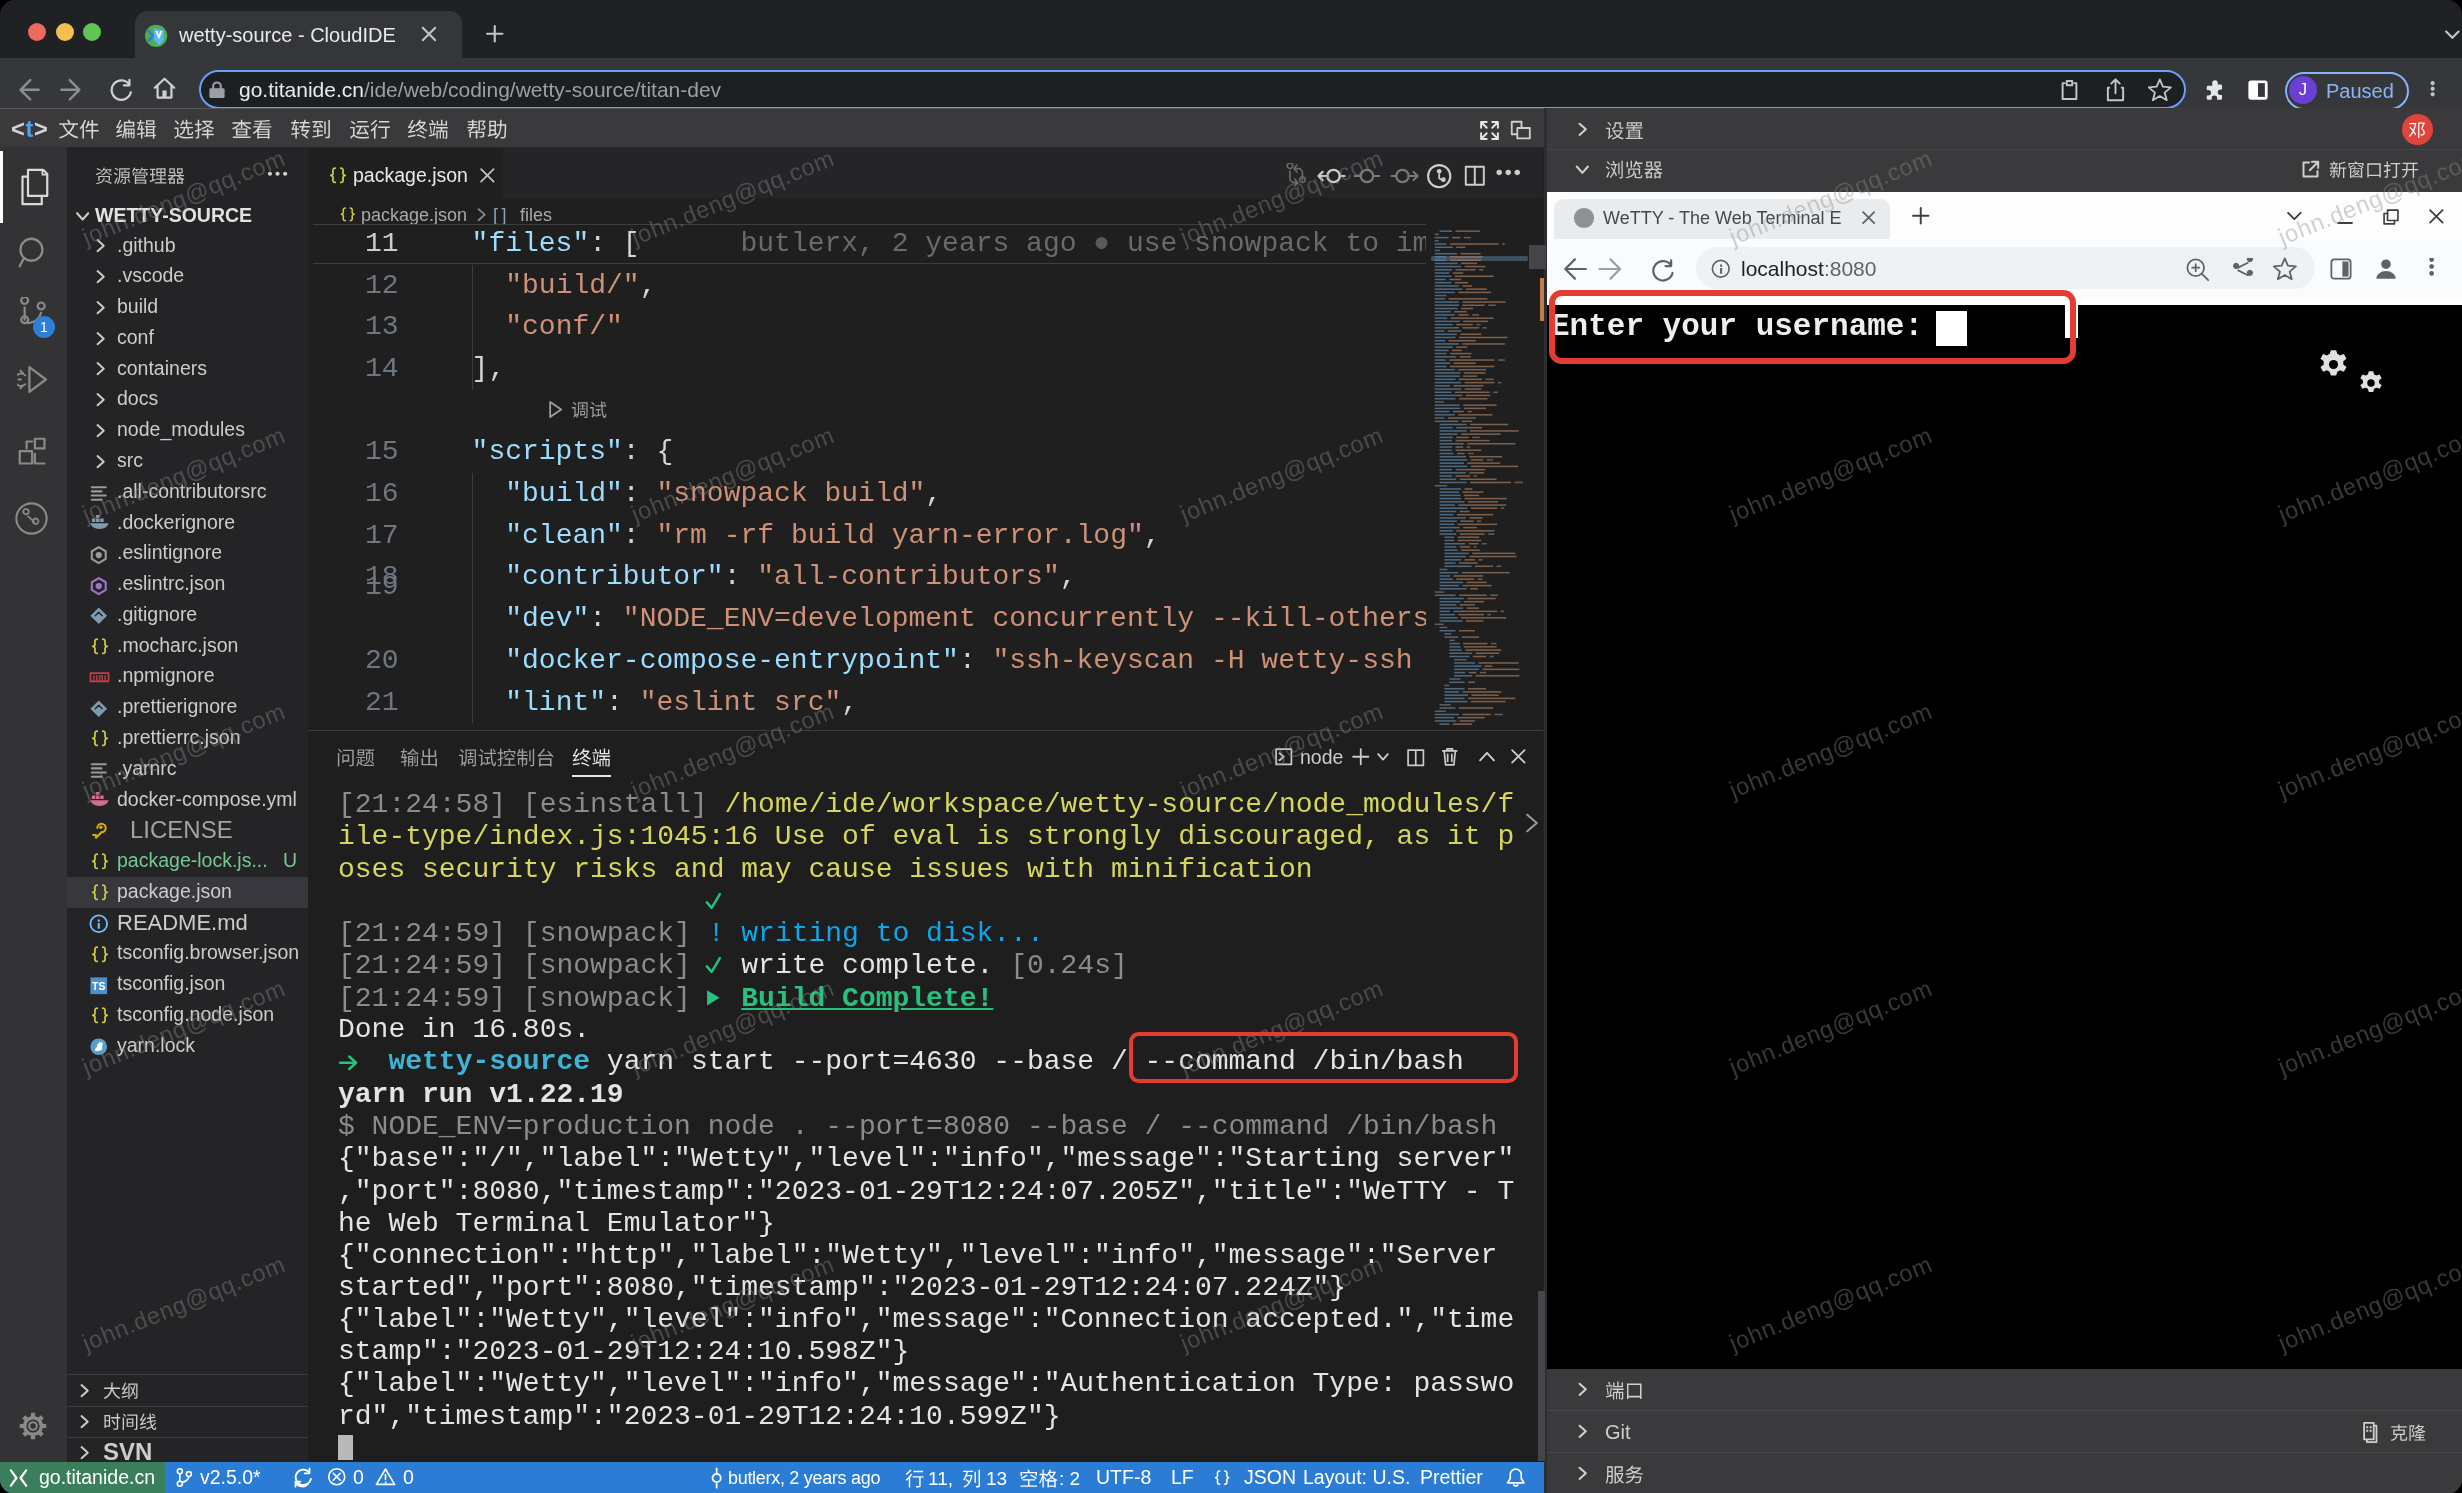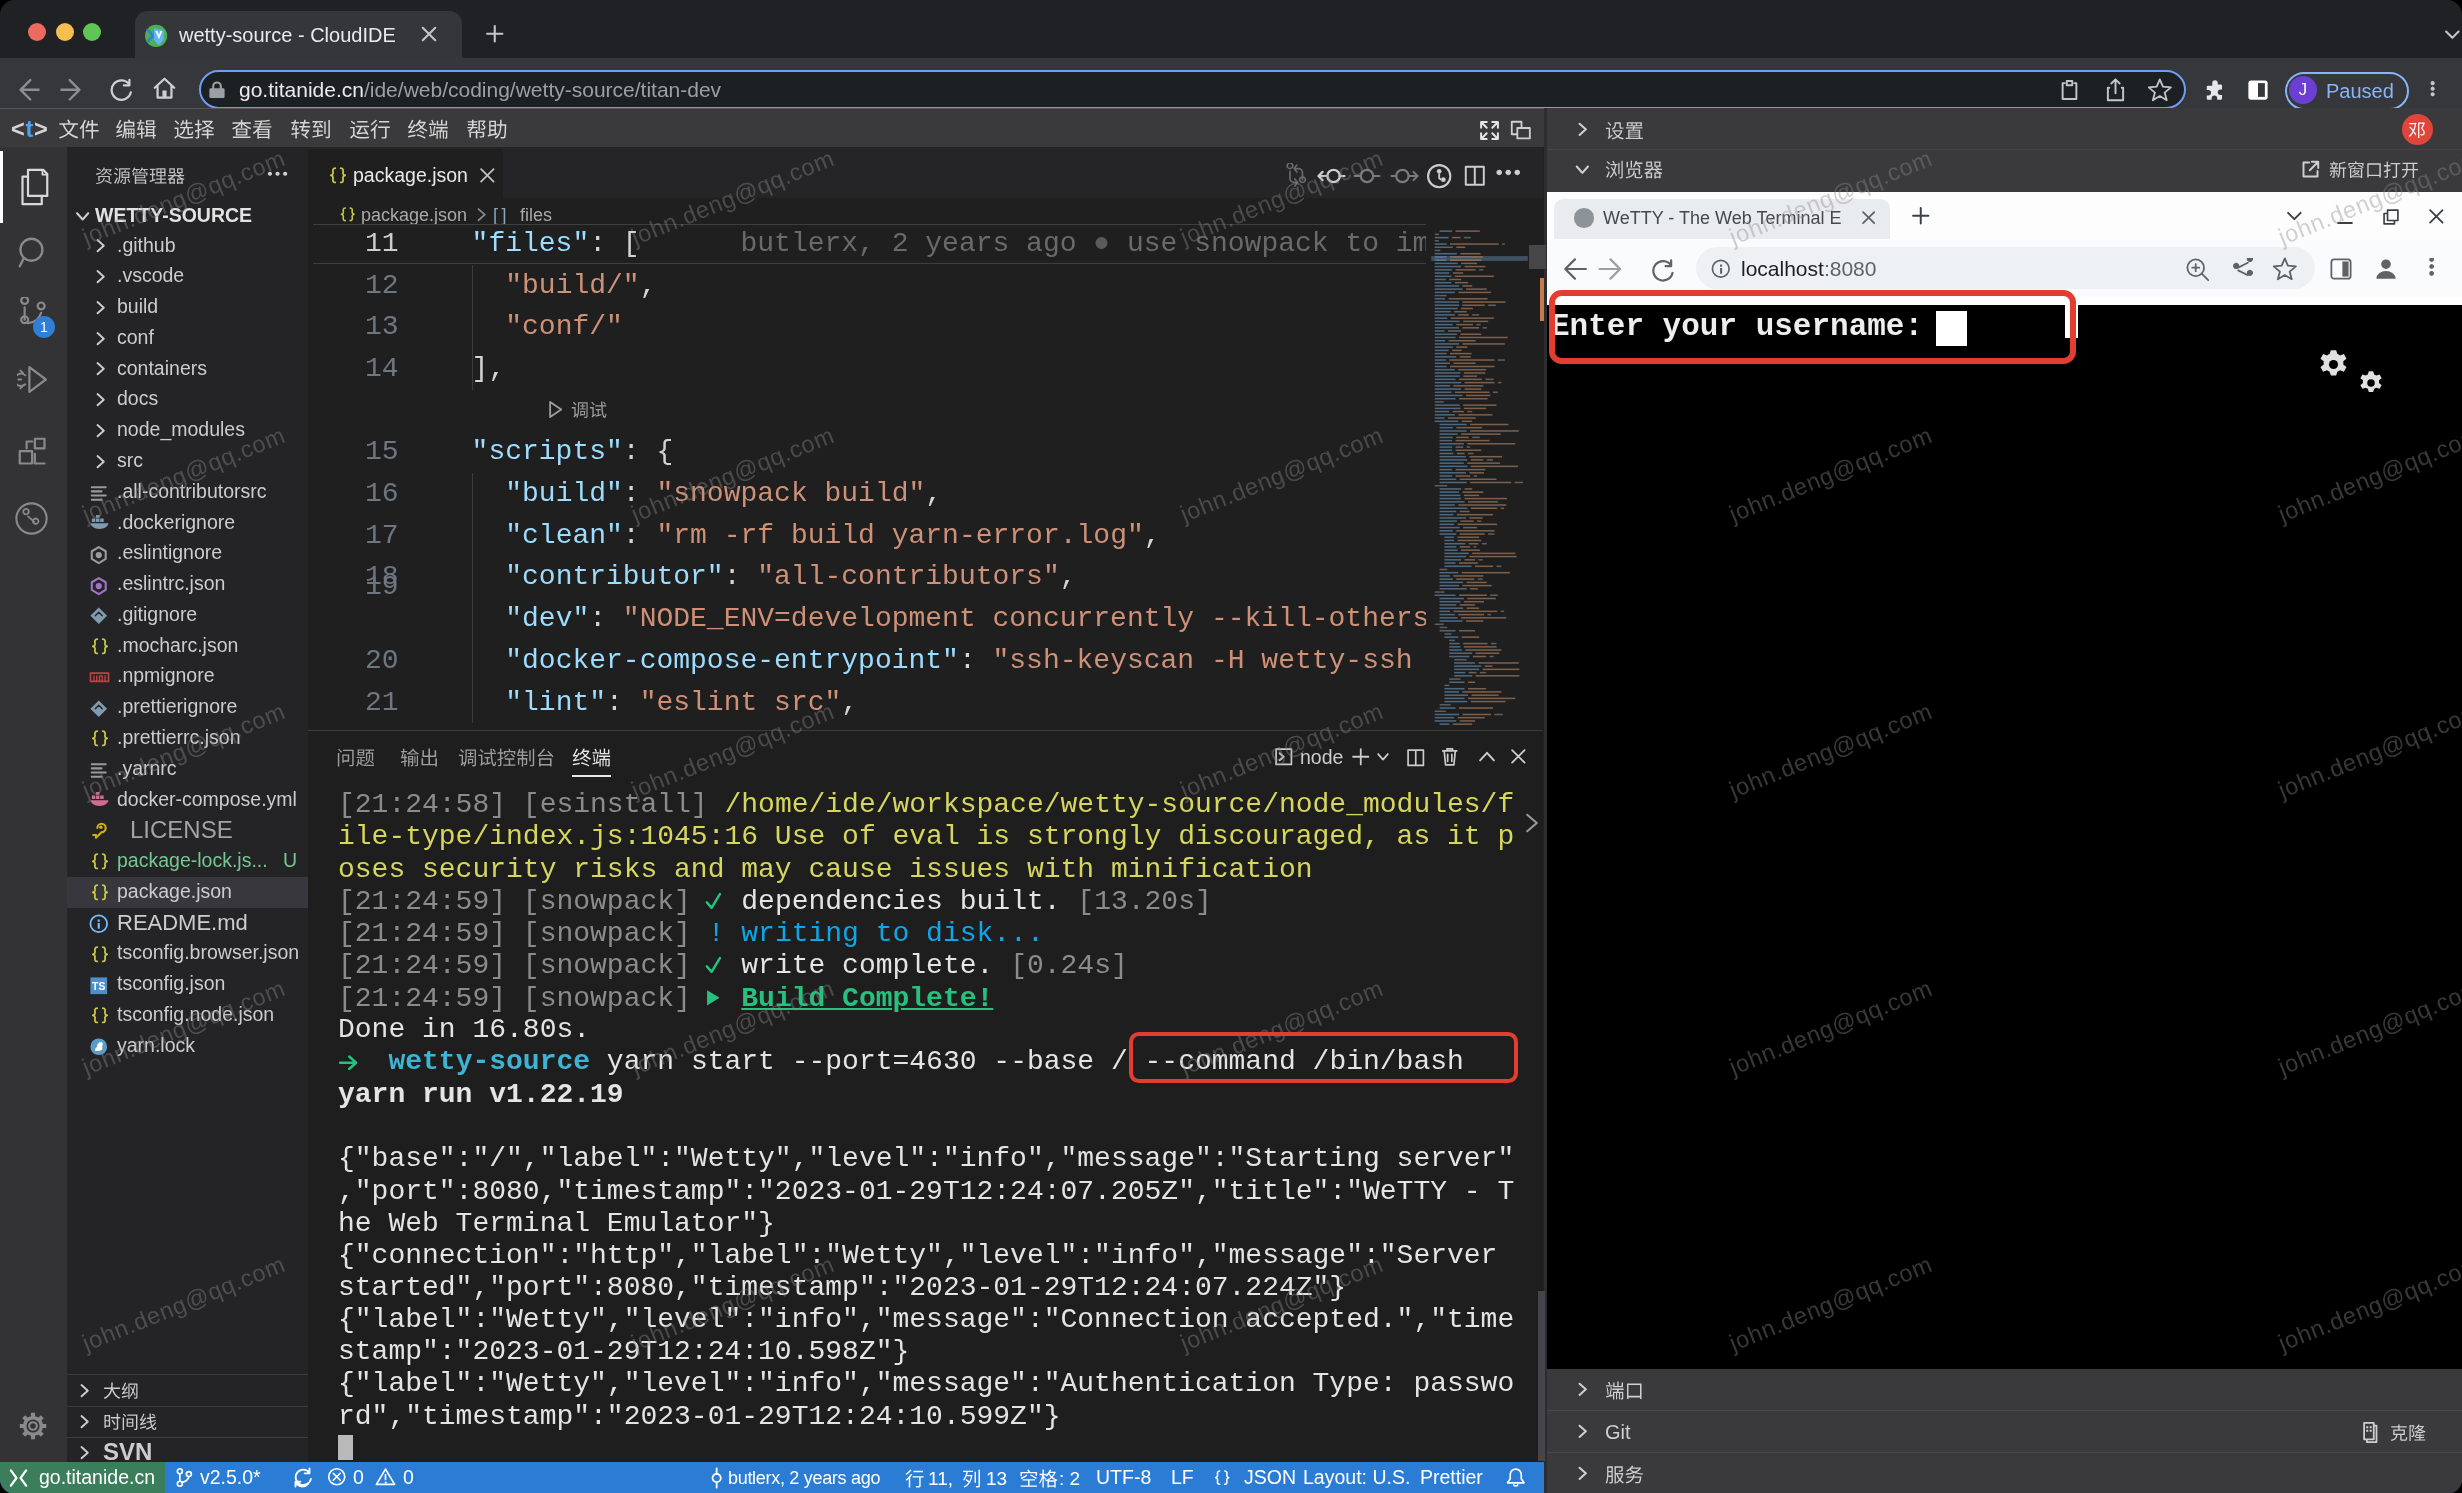--- a/index.html
+++ b/index.html
@@ -870,27 +870,27 @@
     </svg>
 <svg class="ab" style="left:1478px;top:750px" width="18" height="12.5" viewBox="0 0 26 18">
       <path d="M3 15 L13 4 L23 15" stroke="#cccccc" stroke-width="2.8" stroke-linecap="round" stroke-linejoin="round" fill="none"></path>
     </svg>
 <svg class="ab" style="left:1510px;top:748px" width="16.7" height="16.7" viewBox="0 0 24 24">
       <path d="M3 3 L21 21 M21 3 L3 21" stroke="#cccccc" stroke-width="2.6" stroke-linecap="round" stroke-linejoin="round" fill="none"></path>
     </svg>
 <div class="ab tl" style="left:338px;top:791px;font-family:'Liberation Mono',monospace;font-size:28px;line-height:28px"><span style="color:#8b8b8b;">[21:24:58] [esinstall] </span><span style="color:#d6d65e;">/home/ide/workspace/wetty-source/node_modules/f</span></div>
 <div class="ab tl" style="left:338px;top:823px;font-family:'Liberation Mono',monospace;font-size:28px;line-height:28px"><span style="color:#d6d65e;">ile-type/index.js:1045:16 Use of eval is strongly discouraged, as it p</span></div>
 <div class="ab tl" style="left:338px;top:856px;font-family:'Liberation Mono',monospace;font-size:28px;line-height:28px"><span style="color:#d6d65e;">oses security risks and may cause issues with minification</span></div>
-<div class="ab tl" style="left:338px;top:888px;font-family:'Liberation Mono',monospace;font-size:28px;line-height:28px"><span style="color:#8b8b8b;">[21:24:59] [snowpack] </span> <span style="color:#e4e4e4;"> dependencies built. </span><span style="color:#8b8b8b;">[13.20s]</span></div>
 <div class="ab tl" style="left:338px;top:920px;font-family:'Liberation Mono',monospace;font-size:28px;line-height:28px"><span style="color:#8b8b8b;">[21:24:59] [snowpack] </span><span style="color:#0ea5e9;">! writing to disk...</span></div>
 <div class="ab tl" style="left:338px;top:952px;font-family:'Liberation Mono',monospace;font-size:28px;line-height:28px"><span style="color:#8b8b8b;">[21:24:59] [snowpack] </span> <span style="color:#e4e4e4;"> write complete. </span><span style="color:#8b8b8b;">[0.24s]</span></div>
 <div class="ab tl" style="left:338px;top:985px;font-family:'Liberation Mono',monospace;font-size:28px;line-height:28px"><span style="color:#8b8b8b;">[21:24:59] [snowpack] </span>  <span style="color:#27c07d;font-weight:700;text-decoration:underline;">Build Complete!</span></div>
 <div class="ab tl" style="left:338px;top:1016px;font-family:'Liberation Mono',monospace;font-size:28px;line-height:28px"><span style="color:#e4e4e4;">Done in 16.80s.</span></div>
 <div class="ab tl" style="left:338px;top:1048px;font-family:'Liberation Mono',monospace;font-size:28px;line-height:28px"> <span style="color:#3fb3d4;font-weight:700;">  wetty-source</span><span style="color:#e4e4e4;"> yarn start --port=4630 --base / --command /bin/bash</span></div>
 <div class="ab tl" style="left:338px;top:1081px;font-family:'Liberation Mono',monospace;font-size:28px;line-height:28px"><span style="color:#e4e4e4;font-weight:700;">yarn run v1.22.19</span></div>
+<div class="ab tl" style="left:338px;top:1113px;font-family:'Liberation Mono',monospace;font-size:28px;line-height:28px"><span style="color:#8b8b8b;">$ NODE_ENV=production node . --port=8080 --base / --command /bin/bash</span></div>
 <div class="ab tl" style="left:338px;top:1145px;font-family:'Liberation Mono',monospace;font-size:28px;line-height:28px"><span style="color:#e4e4e4;">{"base":"/","label":"Wetty","level":"info","message":"Starting server"</span></div>
 <div class="ab tl" style="left:338px;top:1178px;font-family:'Liberation Mono',monospace;font-size:28px;line-height:28px"><span style="color:#e4e4e4;">,"port":8080,"timestamp":"2023-01-29T12:24:07.205Z","title":"WeTTY - T</span></div>
 <div class="ab tl" style="left:338px;top:1210px;font-family:'Liberation Mono',monospace;font-size:28px;line-height:28px"><span style="color:#e4e4e4;">he Web Terminal Emulator"}</span></div>
 <div class="ab tl" style="left:338px;top:1242px;font-family:'Liberation Mono',monospace;font-size:28px;line-height:28px"><span style="color:#e4e4e4;">{"connection":"http","label":"Wetty","level":"info","message":"Server</span></div>
 <div class="ab tl" style="left:338px;top:1274px;font-family:'Liberation Mono',monospace;font-size:28px;line-height:28px"><span style="color:#e4e4e4;">started","port":8080,"timestamp":"2023-01-29T12:24:07.224Z"}</span></div>
 <div class="ab tl" style="left:338px;top:1306px;font-family:'Liberation Mono',monospace;font-size:28px;line-height:28px"><span style="color:#e4e4e4;">{"label":"Wetty","level":"info","message":"Connection accepted.","time</span></div>
 <div class="ab tl" style="left:338px;top:1338px;font-family:'Liberation Mono',monospace;font-size:28px;line-height:28px"><span style="color:#e4e4e4;">stamp":"2023-01-29T12:24:10.598Z"}</span></div>
 <div class="ab tl" style="left:338px;top:1370px;font-family:'Liberation Mono',monospace;font-size:28px;line-height:28px"><span style="color:#e4e4e4;">{"label":"Wetty","level":"info","message":"Authentication Type: passwo</span></div>
 <div class="ab tl" style="left:338px;top:1403px;font-family:'Liberation Mono',monospace;font-size:28px;line-height:28px"><span style="color:#e4e4e4;">rd","timestamp":"2023-01-29T12:24:10.599Z"}</span></div>
 <svg class="ab" style="left:704px;top:890px" width="18" height="22" viewBox="0 0 26 32">

